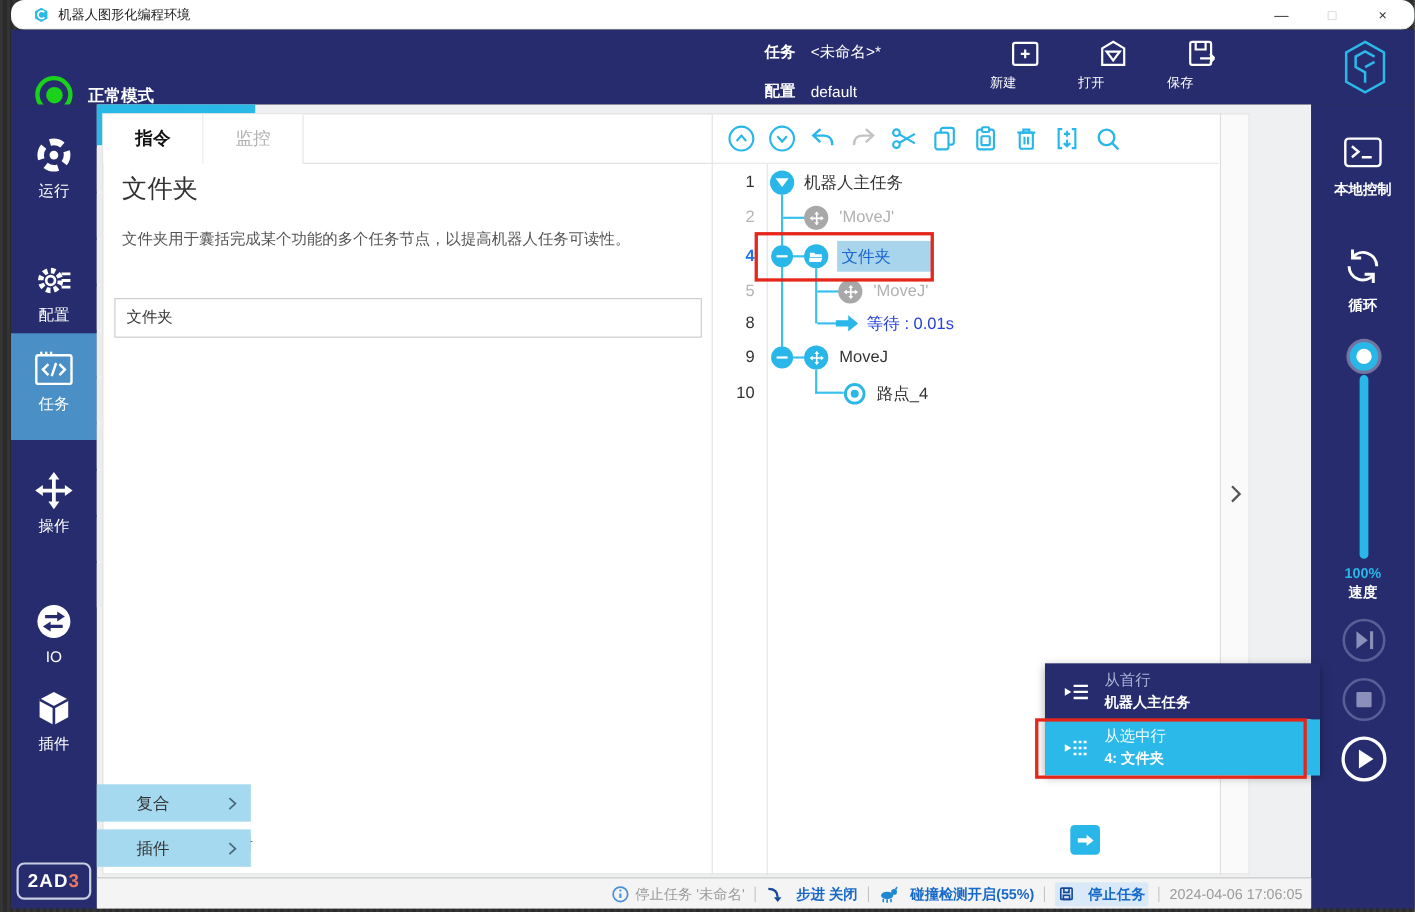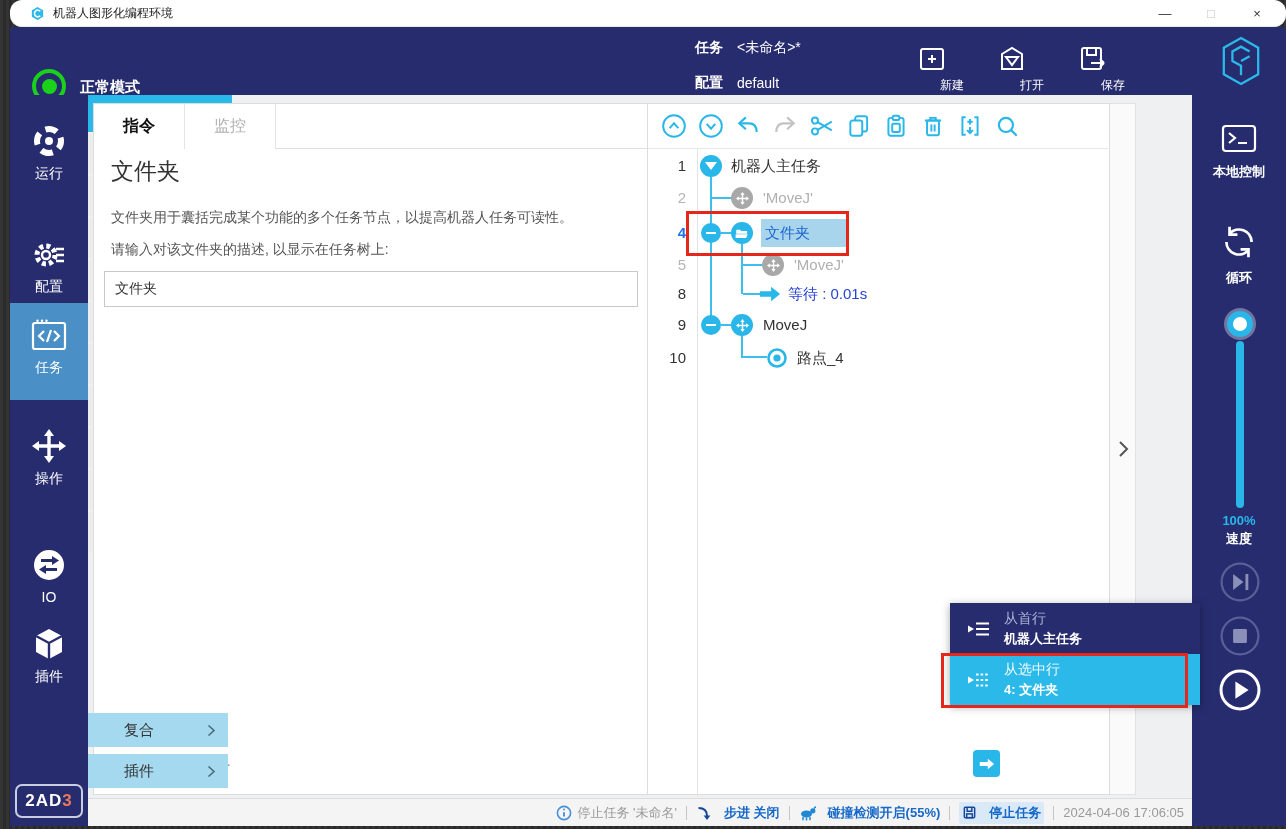--- a/index.html
+++ b/index.html
@@ -22,21 +22,21 @@
 
 
 .app-header { left:10px; top:27px; width:1276px; height:68px; background:#272c6e; }
 .mode-ind { position:absolute; left:22px; top:42px; width:34px; height:34px; border-radius:50%; border:4px solid #19d219; display:flex; align-items:center; justify-content:center; }
 .mode-dot { width:15px; height:15px; border-radius:50%; background:#19d219; }
 .mode-label { position:absolute; left:70px; top:51px; color:#fff; font-size:15px; font-weight:bold; }
 .hdr-fields { position:absolute; left:685px; top:7px; }
 .hdr-row { display:flex; gap:14px; height:27px; align-items:center; }
 .hdr-row .lab { color:#fff; font-weight:bold; font-size:14px; }
 .hdr-row .val { color:#fff; font-size:14px; }
-.hdr-action { position:absolute; top:17px; width:64px; text-align:right; color:#fff; cursor:pointer; }
+.hdr-action { position:absolute; top:7px; width:64px; text-align:left; color:#fff; cursor:pointer; }
 .hdr-action svg { margin:0 auto; }
 .hdr-action .al { font-size:12px; margin-top:3px; }
 .brand { position:absolute; right:24px; top:9px; }
 
 
 .sidebar { left:10px; top:95px; width:78px; height:731px; background:#272c6e; }
 .side-item { position:absolute; left:0; width:78px; text-align:center; color:#fff; cursor:pointer; padding-top:8px; }
 .side-item svg { margin:0 auto; }
 .side-item .sl { font-size:14px; margin-top:6px; }
 .side-item.active { background:#4a90c6; }
@@ -274,21 +274,20 @@
 
 <div class="abs workspace">
 
   <div class="panel left-panel">
     <div class="tabbar">
       <div class="tab active">指令</div>
       <div class="tab">监控</div>
     </div>
     <div class="lp-title">文件夹</div>
     <div class="lp-p1">文件夹用于囊括完成某个功能的多个任务节点，以提高机器人任务可读性。</div>
-    <div class="lp-p2">请输入对该文件夹的描述, 以显示在任务树上:</div>
     <input class="lp-input" type="text" value="文件夹" style="">
     <div class="lp-check">
       <div class="cbx"></div>
       <span class="cbx-label">隐藏文件夹子树</span>
     </div>
   </div>
 
   <div class="panel tree-panel">
     <div class="tree-toolbar">
       <div class="tb">

